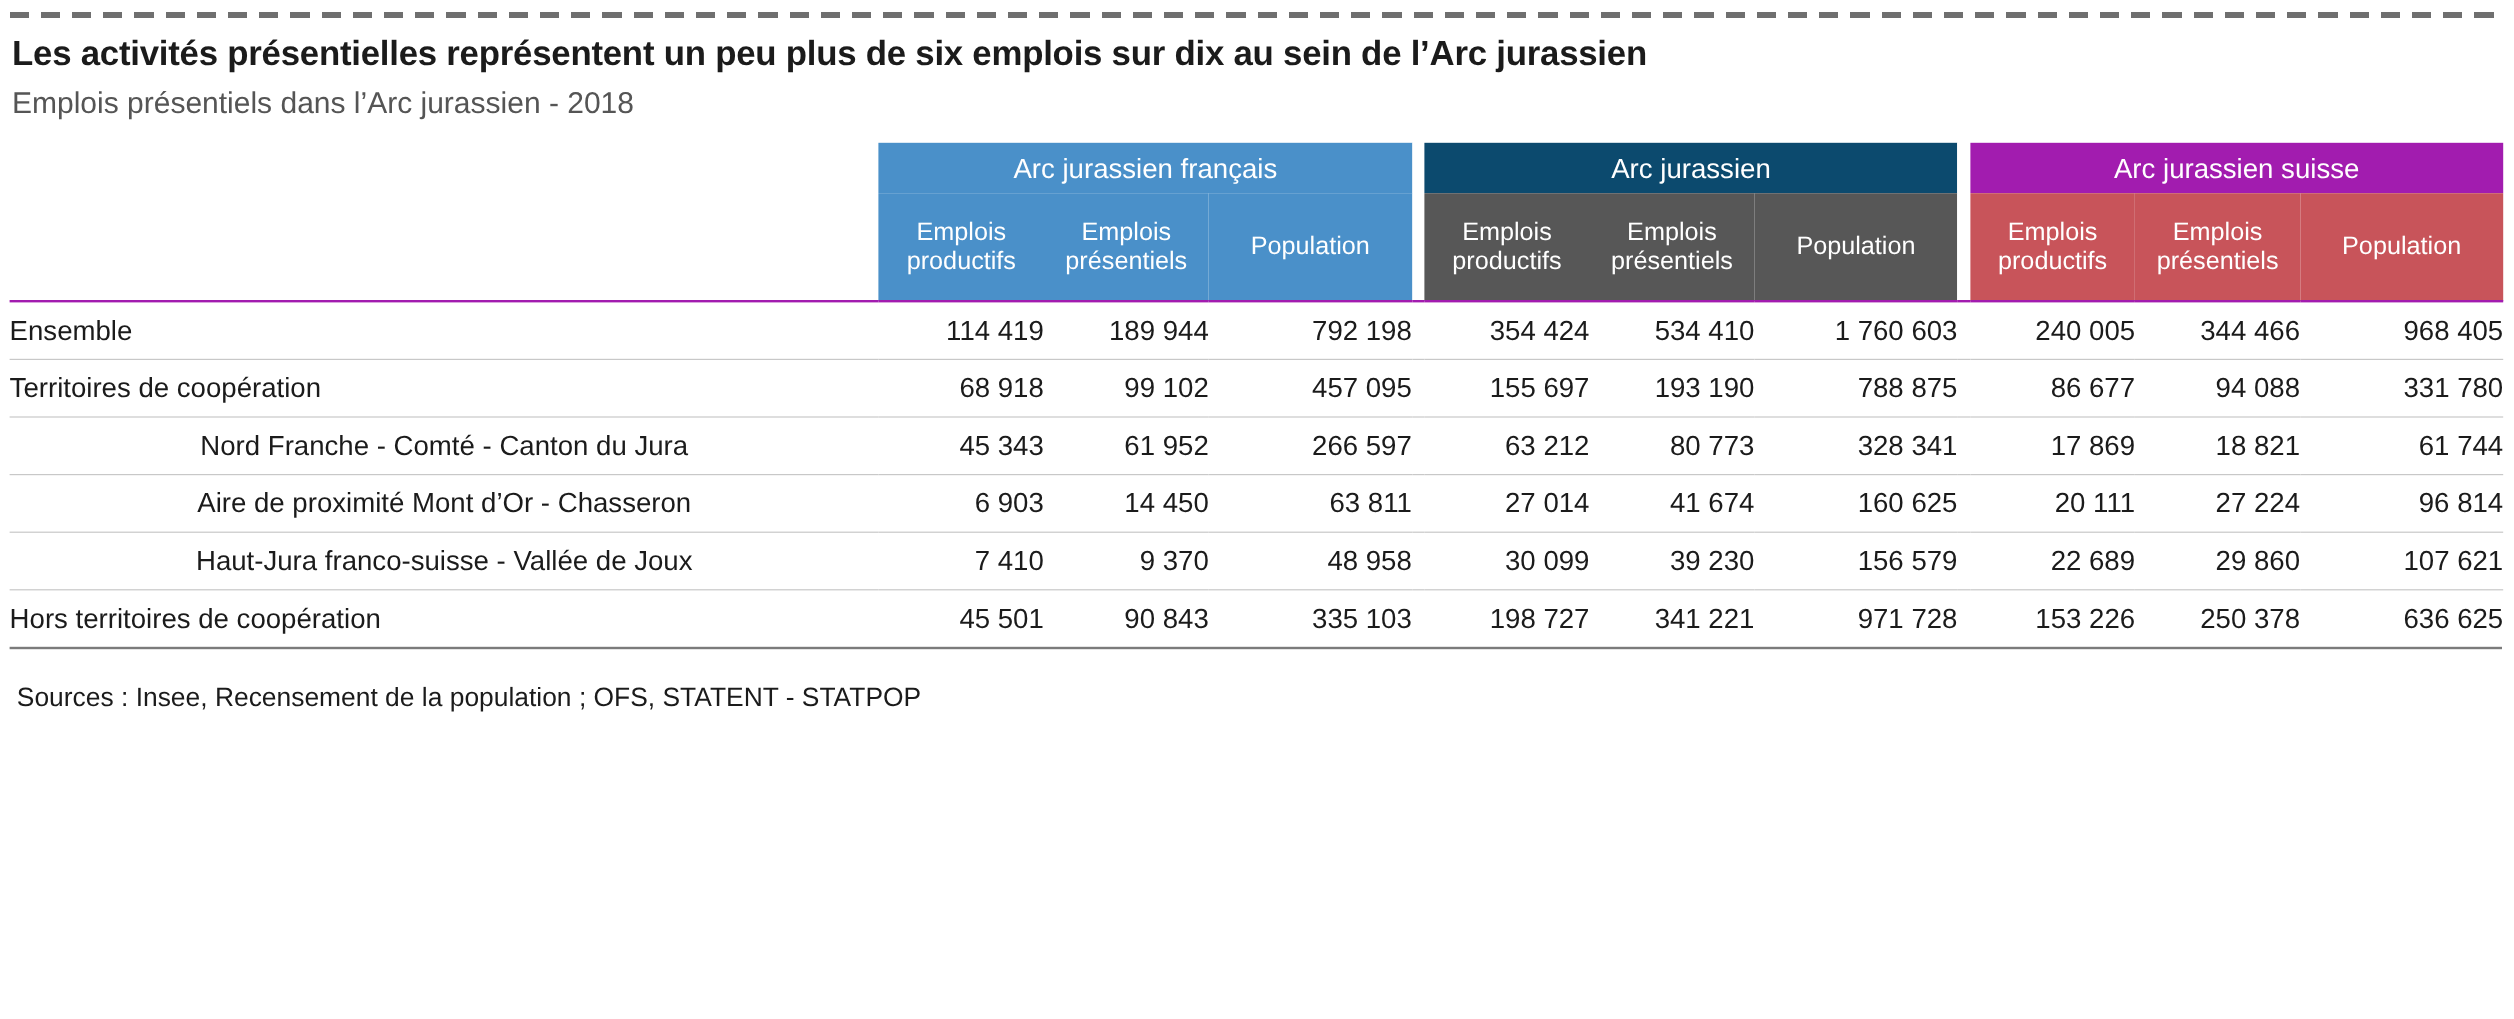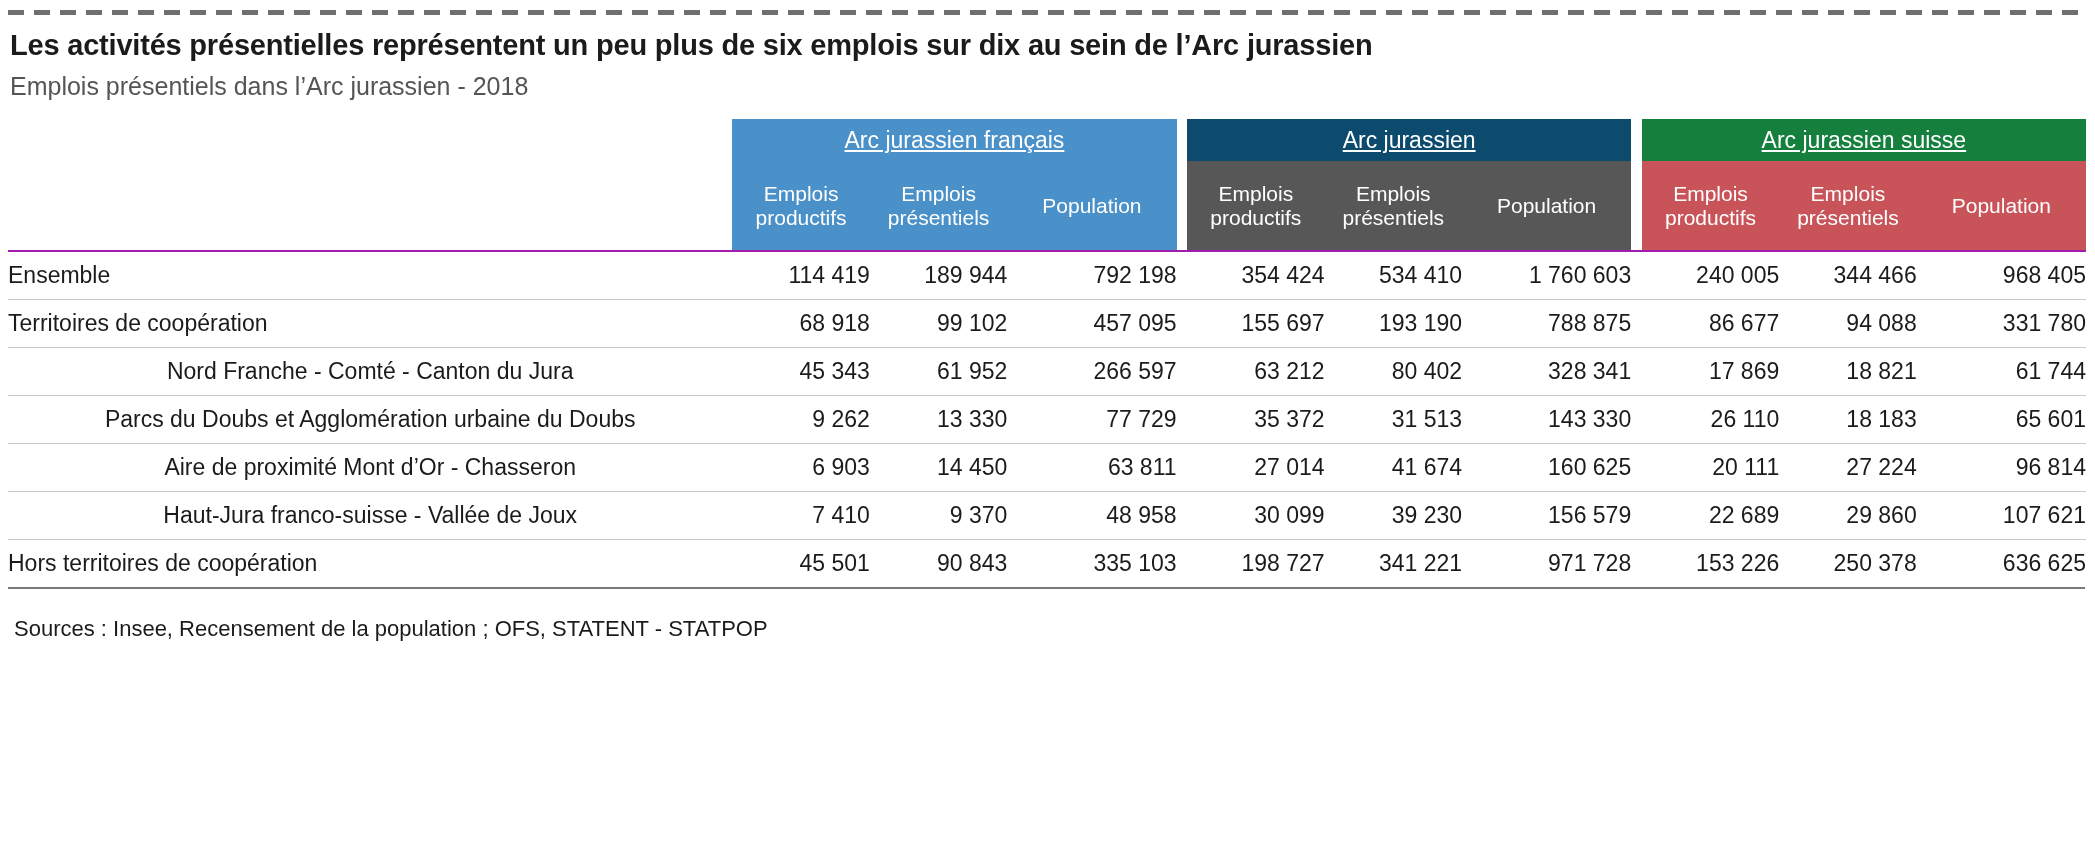--- a/index.html
+++ b/index.html
@@ -52,25 +52,24 @@
     font-weight: normal;
   }
   
   .grp {
     color: #ffffff;
     font-size: 23px;
     text-align: center;
     height: 42px;
     vertical-align: middle;
     line-height: 42px;
-    text-decoration: underline;
   }
   .grp-fr { background: #4a90c9; }
   .grp-arc { background: #0c4a6e; }
-  .grp-ch { background: #15803d; }
+  .grp-ch { background: #a21caf; }
   .grp-gap { background: #ffffff; width: 10px; }
   .sub {
     color: #ffffff;
     font-size: 21px;
     text-align: center;
     vertical-align: middle;
     height: 90px;
     padding: 0 10px 0 10px;
     line-height: 1.13;
   }
@@ -213,40 +212,26 @@
         <td class="num">94 088</td>
         <td class="num">331 780</td>
       </tr>
       <tr class="rowline">
         <td class="label lvl2">Nord Franche - Comté - Canton du Jura</td>
         <td class="num">45 343</td>
         <td class="num">61 952</td>
         <td class="num">266 597</td>
         <td class="num gapcell"></td>
         <td class="num">63 212</td>
-        <td class="num">80 402</td>
+        <td class="num">80 773</td>
         <td class="num">328 341</td>
         <td class="num gapcell"></td>
         <td class="num">17 869</td>
         <td class="num">18 821</td>
         <td class="num">61 744</td>
-      </tr>
-      <tr class="rowline">
-        <td class="label lvl2">Parcs du Doubs et Agglomération urbaine du Doubs</td>
-        <td class="num">9 262</td>
-        <td class="num">13 330</td>
-        <td class="num">77 729</td>
-        <td class="num gapcell"></td>
-        <td class="num">35 372</td>
-        <td class="num">31 513</td>
-        <td class="num">143 330</td>
-        <td class="num gapcell"></td>
-        <td class="num">26 110</td>
-        <td class="num">18 183</td>
-        <td class="num">65 601</td>
       </tr>
       <tr class="rowline">
         <td class="label lvl2">Aire de proximité  Mont d’Or - Chasseron</td>
         <td class="num">6 903</td>
         <td class="num">14 450</td>
         <td class="num">63 811</td>
         <td class="num gapcell"></td>
         <td class="num">27 014</td>
         <td class="num">41 674</td>
         <td class="num">160 625</td>

